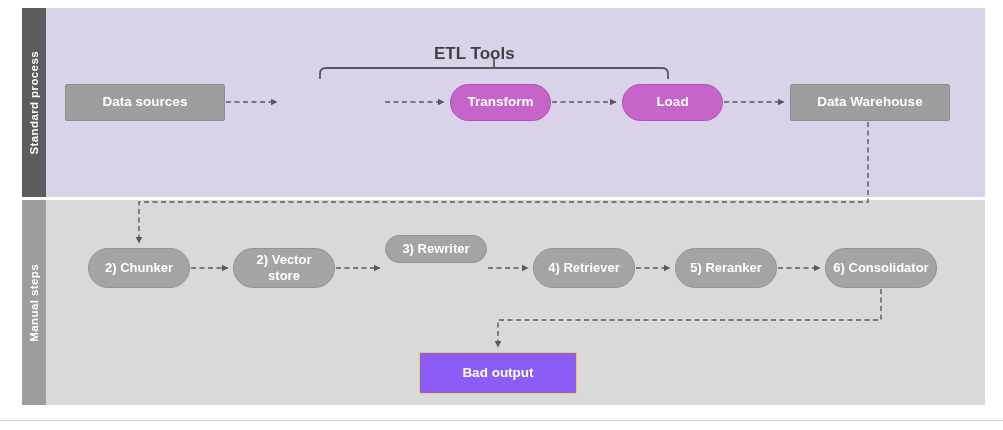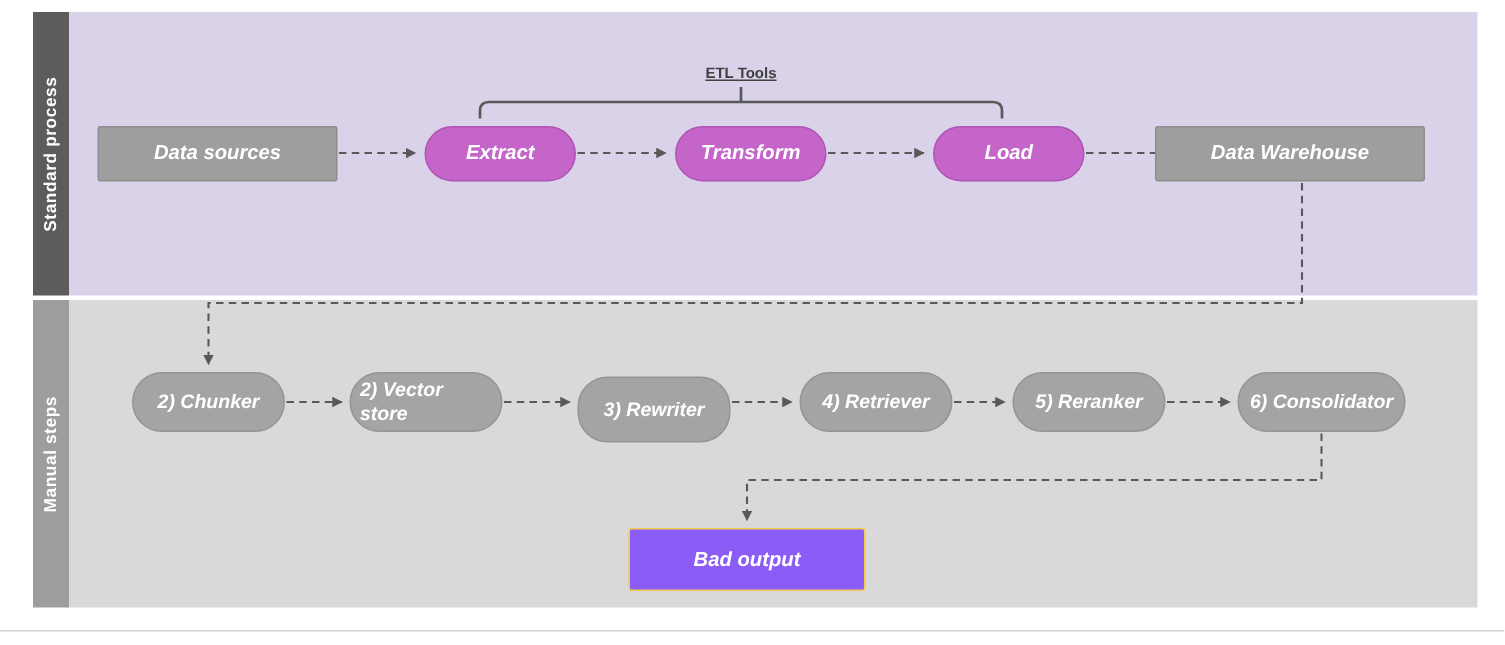--- a/index.html
+++ b/index.html
@@ -12,44 +12,44 @@
   .lane-standard-bg { left:46px; top:8px; width:939px; height:189px; background:#d9d2e9; }
   .lane-manual-bg   { left:46px; top:200px; width:939px; height:205px; background:#d9d9d9; }
 
   .sidebar { position:absolute; display:flex; align-items:center; justify-content:center; }
   .sidebar-standard { left:22px; top:8px; width:24px; height:189px; background:#5c5c5c; }
   .sidebar-manual   { left:22px; top:200px; width:24px; height:205px; background:#9d9d9d; }
   .sidebar .vtext { writing-mode:vertical-rl; transform:rotate(180deg); color:#ffffff;
                     font-weight:bold; font-size:11.5px; letter-spacing:0.4px; white-space:nowrap; }
 
   .node { position:absolute; display:flex; align-items:center; justify-content:center;
-          color:#ffffff; font-weight:bold; font-size:13.5px; text-align:left;
-          line-height:1.25; padding:2px 6px;font-style:italic; }
+          color:#ffffff; font-weight:bold; font-size:13.5px; text-align:center;
+          line-height:1.25; padding:2px 6px; }
   .rect-gray   { background:#9e9e9e; border:1px solid #8d8d8d; border-radius:2px; }
   .pill-purple { background:#c565c9; border:1px solid #ae54b2; border-radius:19px; }
   .pill-gray   { background:#a4a4a4; border:1px solid #949494; border-radius:20px; font-size:13px; }
   .rect-yellow { background:#8b5cf6; border:1px solid #f2ca52; border-radius:2px; }
 
   .n-ds  { left:65px;  top:84px;  width:160px; height:37px; }
   .n-ex  { left:283px; top:84px;  width:101px; height:37px; }
   .n-tr  { left:450px; top:84px;  width:101px; height:37px; }
   .n-ld  { left:622px; top:84px;  width:101px; height:37px; }
-  .n-dw  { left:770px; top:84px;  width:180px; height:37px; }
+  .n-dw  { left:790px; top:84px;  width:160px; height:37px; }
 
   .n-s1 { left:88px;  top:248px; width:102px; height:40px; }
   .n-s2 { left:233px; top:248px; width:102px; height:40px; }
-  .n-s3 { left:385px; top:251px; width:102px; height:44px; }
+  .n-s3 { left:385px; top:235px; width:102px; height:28px; }
   .n-s4 { left:533px; top:248px; width:102px; height:40px; }
   .n-s5 { left:675px; top:248px; width:102px; height:40px; }
   .n-s6 { left:825px; top:248px; width:112px; height:40px; }
 
   .n-bad { left:419px; top:352px; width:158px; height:42px; }
 
-  .etl-label { position:absolute; left:434px; top:44px; width:120px; text-align:center;
-               color:#404040; font-weight:bold; font-size:10px;text-decoration:underline; }
+  .etl-label { position:absolute; left:434px; top:44px; width:120px; text-align:left;
+               color:#404040; font-weight:bold; font-size:17px; }
 
   .connectors { position:absolute; left:0; top:0; pointer-events:none; }
 
   .bottom-line { position:absolute; left:0; top:420px; width:1003px; height:1px; background:#d0d0d0; }
 </style>
 </head>
 <body>
 
 <div class="canvas">
 
@@ -85,21 +85,20 @@
 
     <path d="M881 289 V320 H498 V347" stroke="#595959" stroke-width="1.4" stroke-dasharray="5 3.5" fill="none" marker-end="url(#ah)"></path>
 
     <path d="M320 79 V74 Q320 68 326 68 H662 Q668 68 668 74 V79" stroke="#595959" stroke-width="1.8" fill="none"></path>
     <path d="M494 68 V58" stroke="#595959" stroke-width="1.8" fill="none"></path>
   </svg>
 
   <div class="etl-label">ETL Tools</div>
 
   <div class="node rect-gray n-ds">Data sources</div>
-  <div class="node pill-purple n-ex">Extract</div>
   <div class="node pill-purple n-ld">Load</div>
   <div class="node pill-purple n-tr">Transform</div>
   <div class="node rect-gray n-dw">Data Warehouse</div>
 
   <div class="node pill-gray n-s1">2) Chunker</div>
   <div class="node pill-gray n-s2">2) Vector store</div>
   <div class="node pill-gray n-s3">3) Rewriter</div>
   <div class="node pill-gray n-s4">4) Retriever</div>
   <div class="node pill-gray n-s5">5) Reranker</div>
   <div class="node pill-gray n-s6">6) Consolidator</div>

